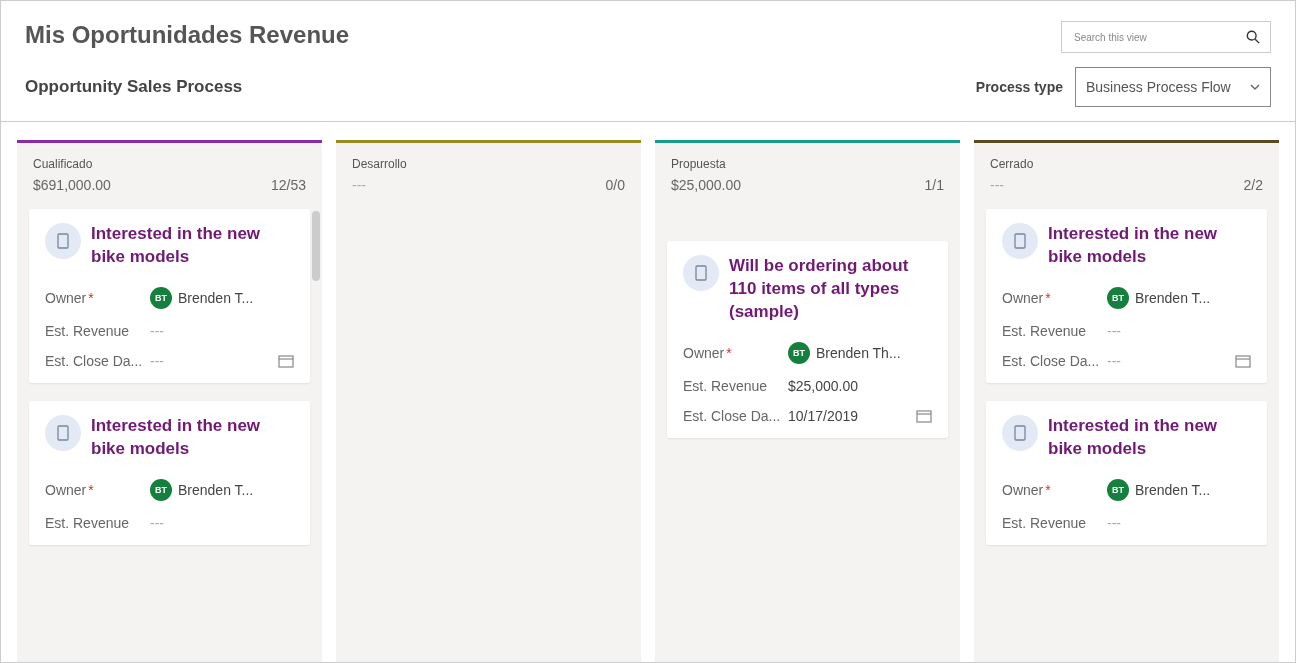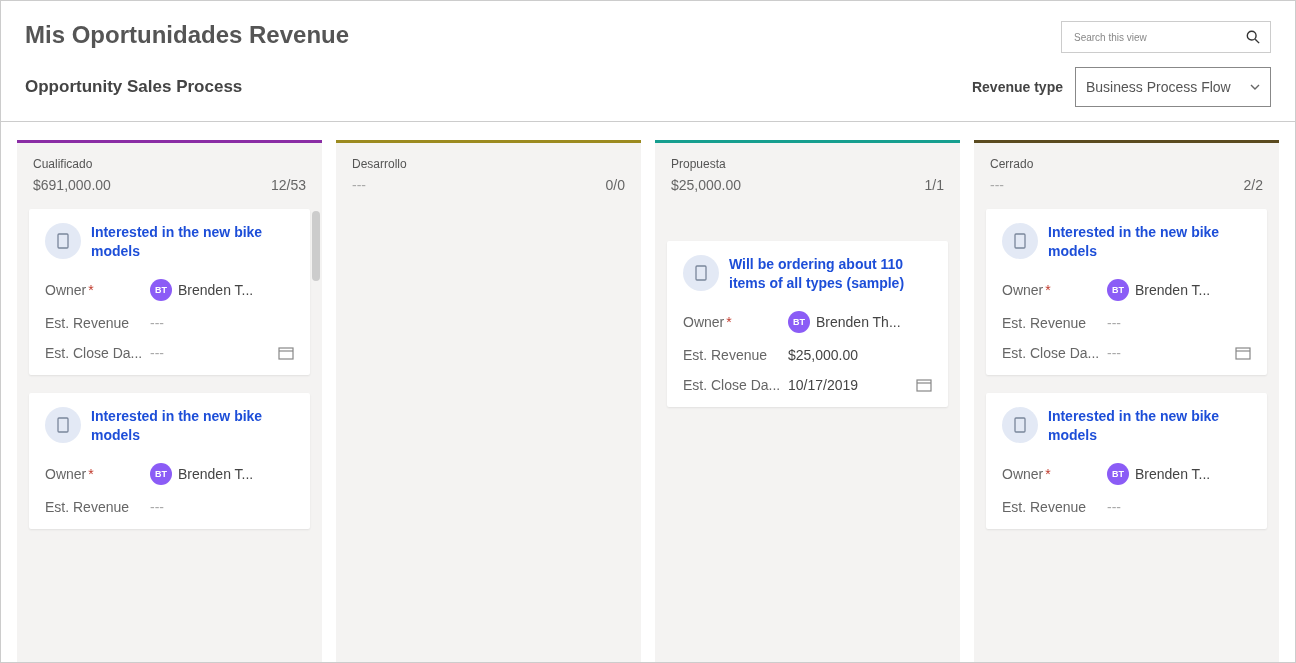--- a/index.html
+++ b/index.html
@@ -148,23 +148,23 @@
     border-radius: 50%;
     background: #e3e9f5;
     display: flex;
     align-items: center;
     justify-content: center;
     flex-shrink: 0;
     color: #7a869a;
     font-size: 14px;
   }
   .card-title {
-    font-size: 14px;
+    font-size: 17px;
     font-weight: 600;
-    color: #1d4ed8;
+    color: #701a75;
     line-height: 1.35;
   }
   .card-row {
     display: flex;
     align-items: center;
     margin-bottom: 14px;
     font-size: 14px;
   }
   .card-row:last-child { margin-bottom: 2px; }
   .card-label {
@@ -186,21 +186,21 @@
   .card-value-text {
     white-space: nowrap;
     overflow: hidden;
     text-overflow: ellipsis;
   }
   .req { color: #c0392b; margin-left: 2px; }
   .avatar {
     width: 22px;
     height: 22px;
     border-radius: 50%;
-    background: #8b5cf6;
+    background: #15803d;
     color: #fff;
     font-size: 9px;
     font-weight: 600;
     display: flex;
     align-items: center;
     justify-content: center;
     flex-shrink: 0;
   }
   .placeholder { color: #aaa; }
   .cal-icon {
@@ -224,21 +224,21 @@
             <circle cx="6.5" cy="6.5" r="5" fill="none" stroke="#333" stroke-width="1.6"></circle>
             <line x1="10.5" y1="10.5" x2="15" y2="15" stroke="#333" stroke-width="1.6"></line>
           </svg>
       </span>
     </div>
   </div>
 
   <div class="subheader">
     <div class="subheader-title">Opportunity Sales Process</div>
     <div class="kanban-type-wrap">
-      <span class="kanban-type-label">Revenue type</span>
+      <span class="kanban-type-label">Process type</span>
       <div class="kanban-select">
         <span>Business Process Flow</span>
         <span>
           <svg width="10" height="6" viewBox="0 0 10 6">
               <path d="M1 1 L5 5 L9 1" fill="none" stroke="#666" stroke-width="1.4"></path>
             </svg>
         </span>
       </div>
     </div>
   </div>

